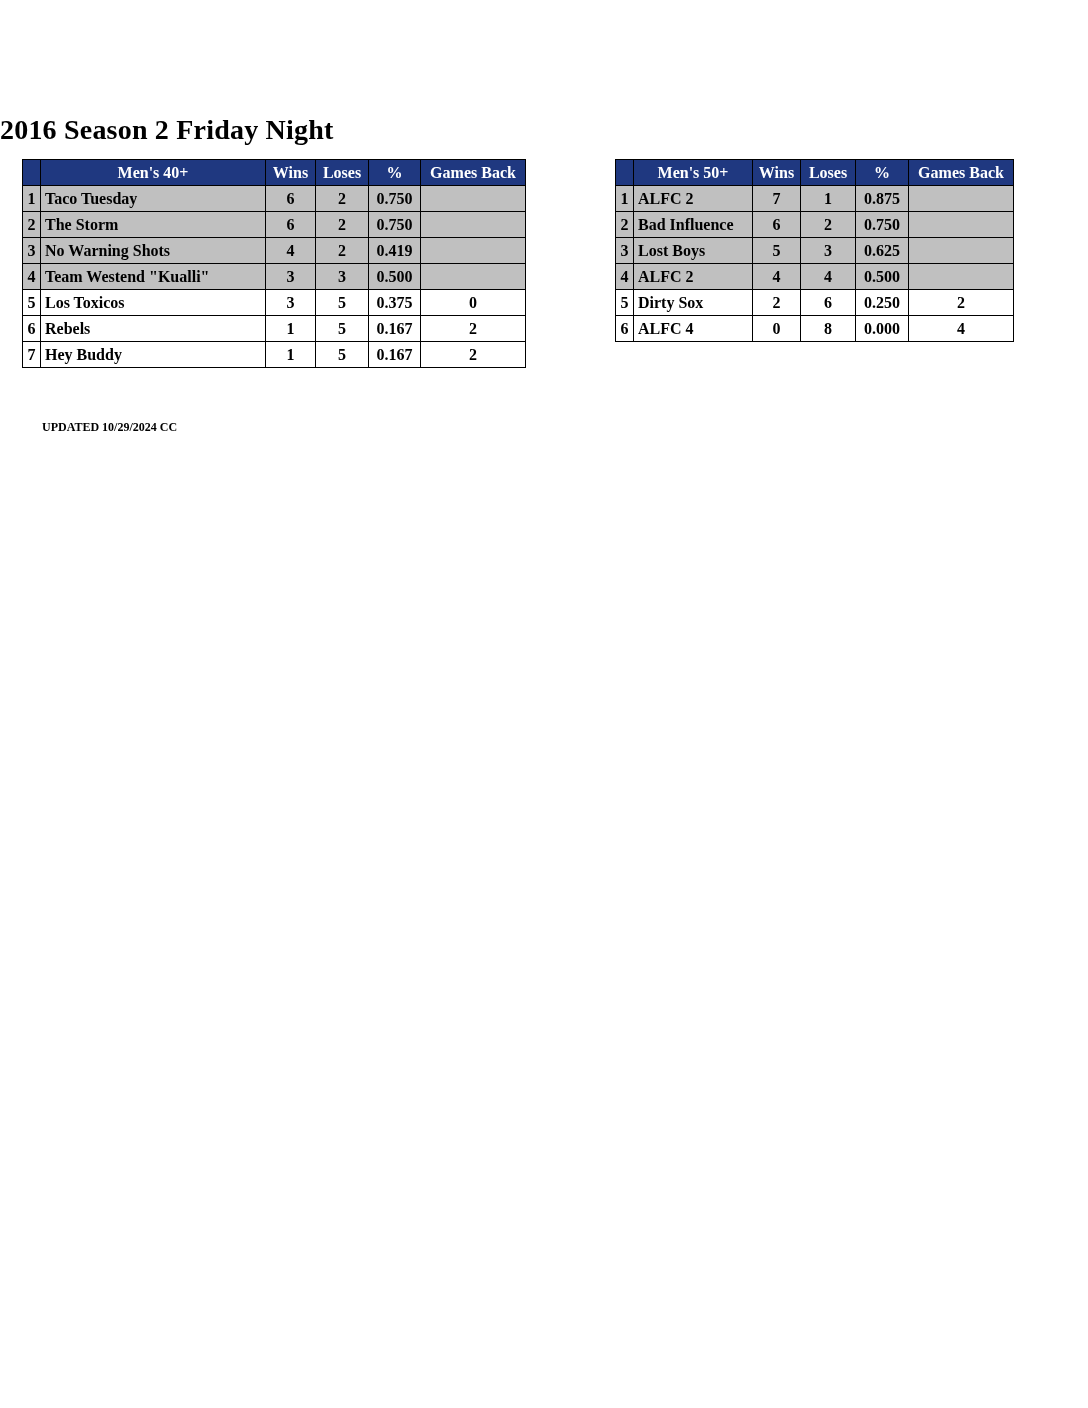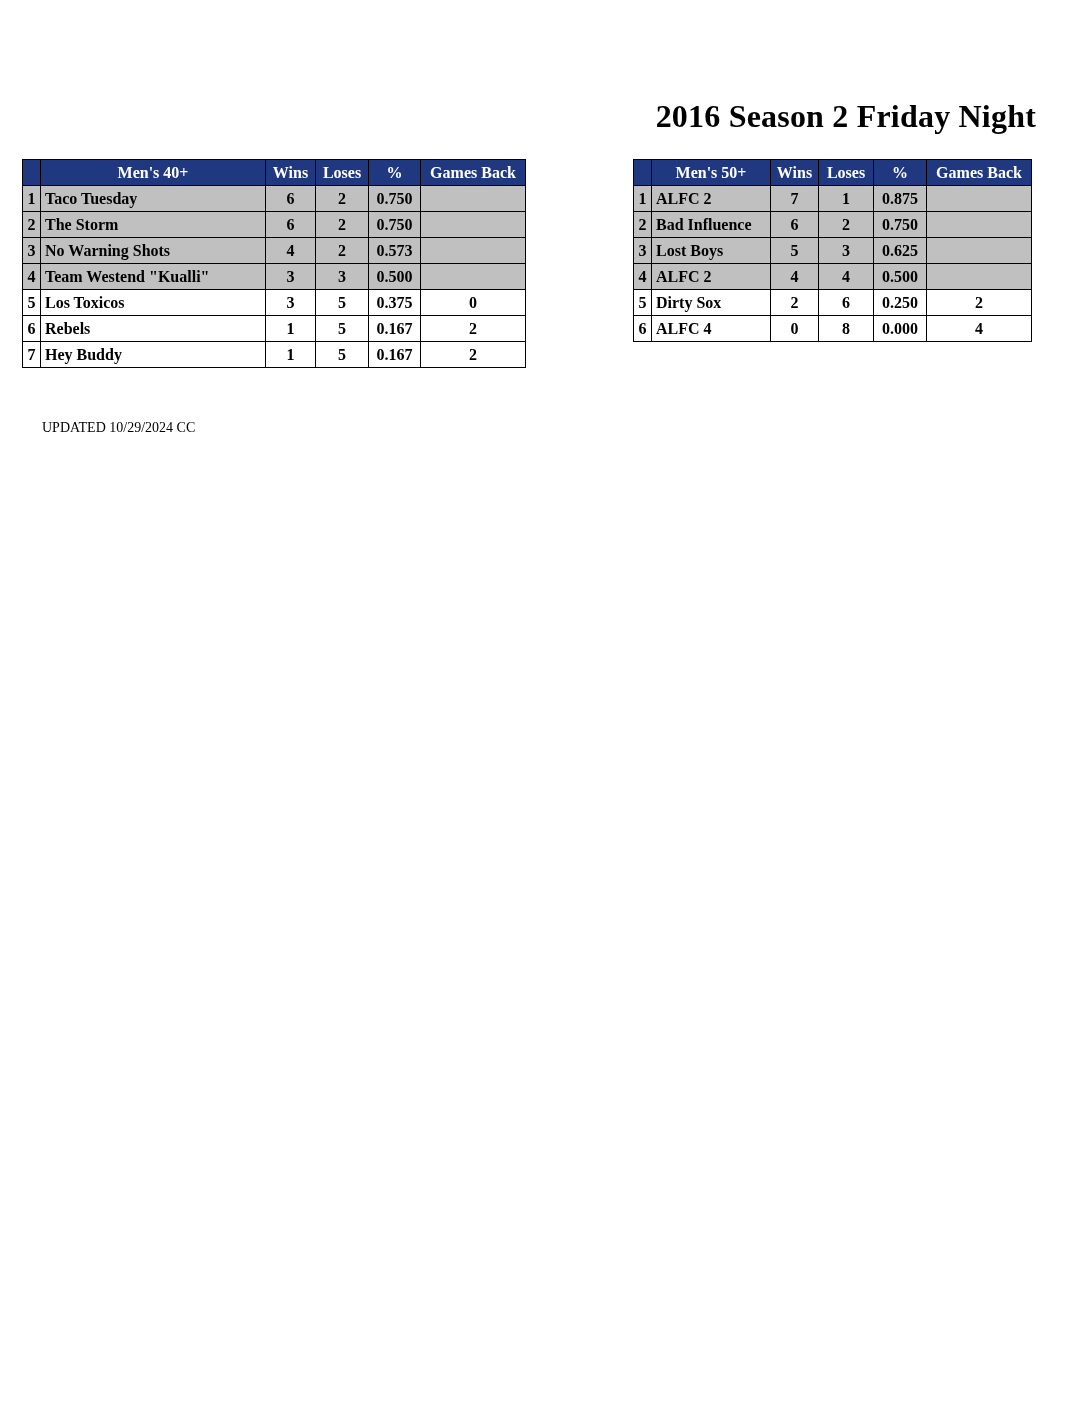--- a/index.html
+++ b/index.html
@@ -6,29 +6,29 @@
   html, body { background:#ffffff; }
   body {
     width:1088px; height:1408px;
     position:relative;
     font-family:"Liberation Serif", serif;
     font-weight:bold;
     color:#000000;
   }
   .page-title {
     position:absolute;
-    top:98px; left:0; width:1036px;
-    text-align:right;
-    font-size:32px;
+    top:114px; left:0; width:1036px;
+    text-align:left;
+    font-size:28px;
     font-weight:bold;
     letter-spacing:0.2px;
   }
   .table-wrap { position:absolute; top:159px; }
   .table-wrap.left { left:22px; }
-  .table-wrap.right { left:633px;border-radius:23px; }
+  .table-wrap.right { left:615px;border-radius:23px; }
   table {
     border-collapse:collapse;
     table-layout:fixed;
     font-size:16px;
     font-weight:bold;
   }
   th, td {
     border:1px solid #000000;
     height:26px;
     padding:0 4px;
@@ -41,22 +41,22 @@
     color:var(--header-text, #ffffff);
     text-align:center;
     font-weight:bold;
   }
   td { text-align:center; }
   td.c-team { text-align:left; }
   tr.shaded td { background:var(--shaded-row, #C0C0C0); }
   .updated-note {
     position:absolute;
     left:42px; top:420px;
-    font-size:14px;
-    font-weight:normal;
+    font-size:12px;
+    font-weight:bold;
   }
 </style>
 </head>
 <body>
 
 <h1 class="page-title">2016 Season 2 Friday Night</h1>
 
 <div class="table-wrap left">
   <table>
     <colgroup>
@@ -92,21 +92,21 @@
           <td class="c-num">6</td>
           <td class="c-num">2</td>
           <td class="c-num">0.750</td>
           <td class="c-gb"></td>
         </tr>
         <tr class="shaded">
           <td class="c-rank">3</td>
           <td class="c-team">No Warning Shots</td>
           <td class="c-num">4</td>
           <td class="c-num">2</td>
-          <td class="c-num">0.573</td>
+          <td class="c-num">0.419</td>
           <td class="c-gb"></td>
         </tr>
         <tr class="shaded">
           <td class="c-rank">4</td>
           <td class="c-team">Team Westend "Kualli"</td>
           <td class="c-num">3</td>
           <td class="c-num">3</td>
           <td class="c-num">0.500</td>
           <td class="c-gb"></td>
         </tr>

